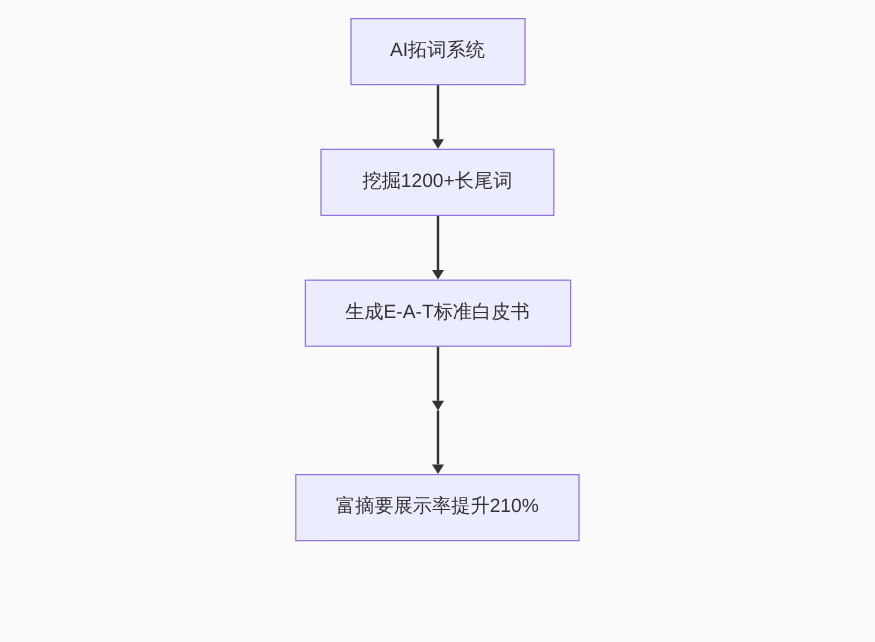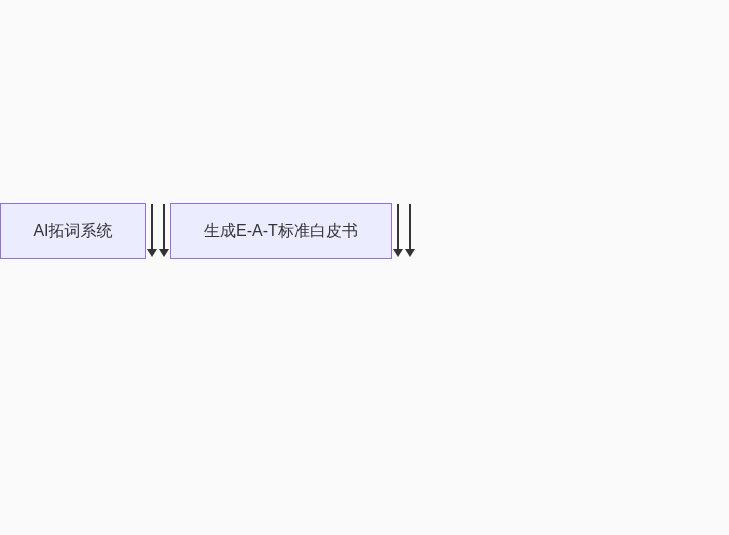--- a/index.html
+++ b/index.html
@@ -11,21 +11,21 @@
     height: 535px;
     background: #fafafa;
     font-family: "Liberation Sans", "DejaVu Sans", sans-serif;
     overflow: hidden;
   }
   .canvas {
     position: relative;
     width: 729px;
     height: 446px;
     display: flex;
-    flex-direction: row;
+    flex-direction: column;
     align-items: center;
     padding-top: 15px;
     box-sizing: border-box;
   }
   .node {
     box-sizing: border-box;
     height: 56px;
     background: #ECECFF;
     border: 1px solid #9370DB;
     display: flex;
@@ -76,20 +76,23 @@
 
   <div class="node n1">
     <span class="label">AI拓词系统</span>
   </div>
 
   <div class="edge">
     <div class="line"></div>
     <div class="head"></div>
   </div>
 
+  <div class="node n2">
+    <span class="label">挖掘1200+长尾词</span>
+  </div>
 
   <div class="edge">
     <div class="line"></div>
     <div class="head"></div>
   </div>
 
   <div class="node n3">
     <span class="label">生成E-A-T标准白皮书</span>
   </div>
 
@@ -97,14 +100,17 @@
     <div class="line"></div>
     <div class="head"></div>
   </div>
 
 
   <div class="edge">
     <div class="line"></div>
     <div class="head"></div>
   </div>
 
+  <div class="node n5">
+    <span class="label">富摘要展示率提升210%</span>
+  </div>
 
 </div>
 
 </body></html>

